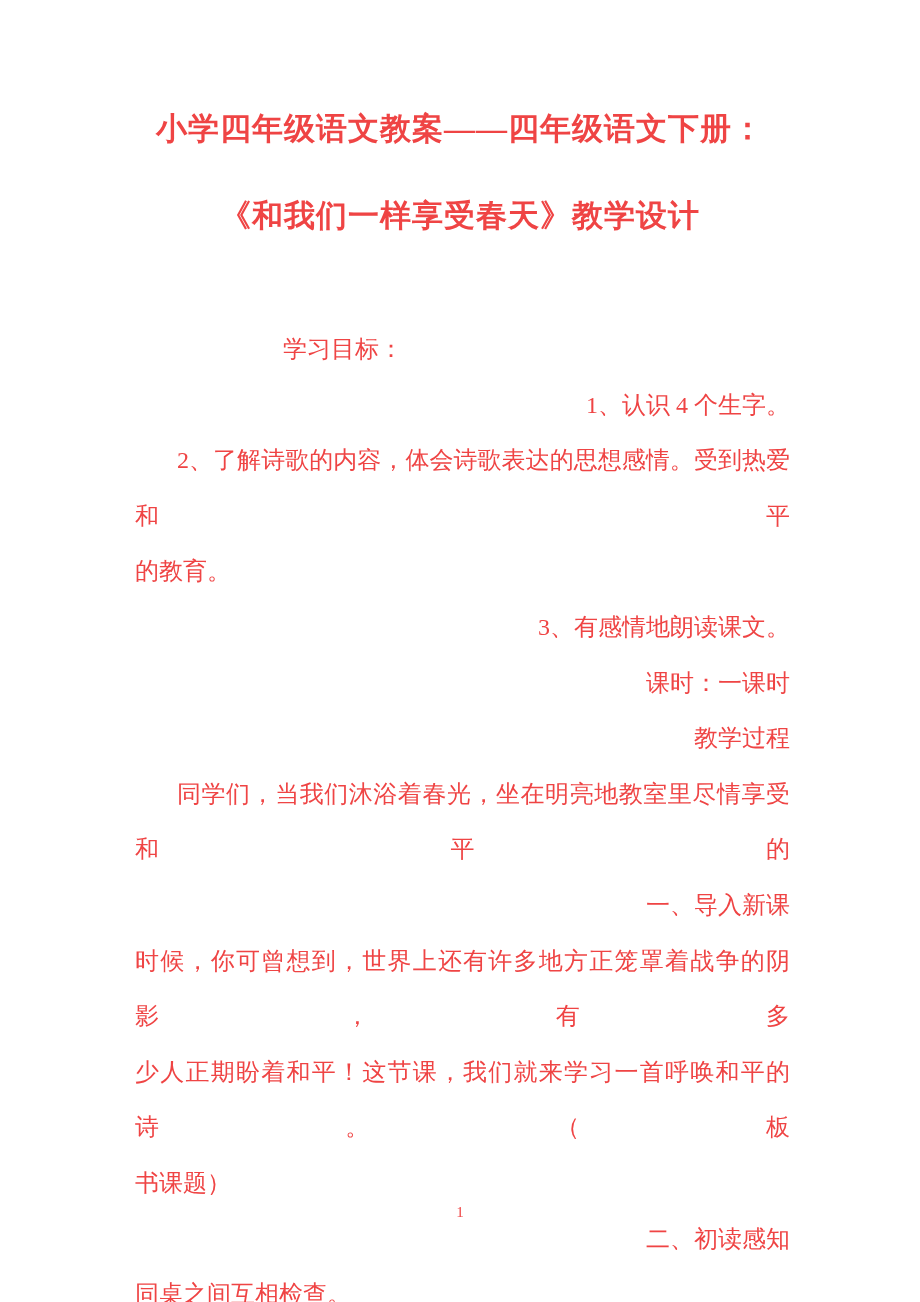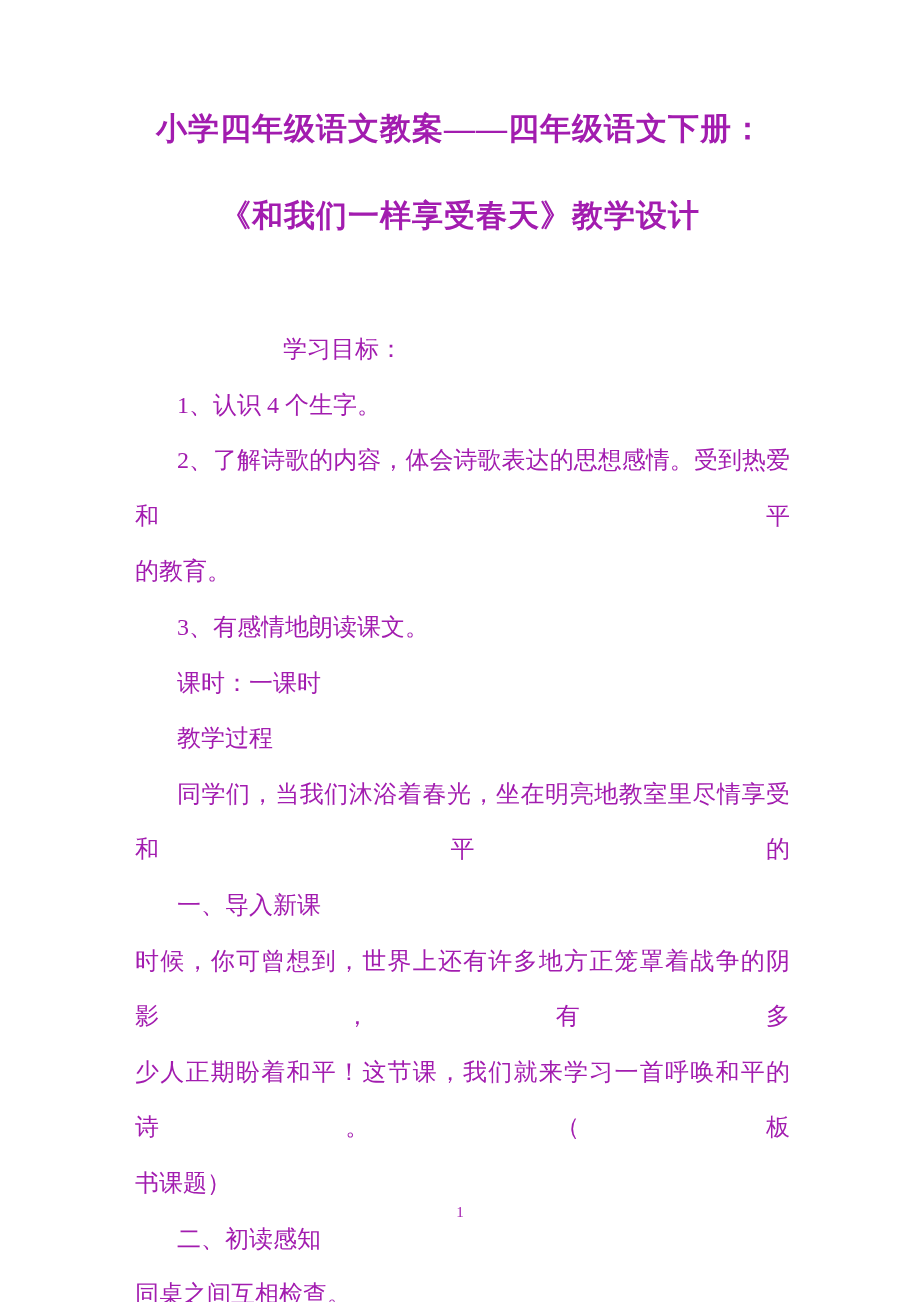--- a/index.html
+++ b/index.html
@@ -7,21 +7,21 @@
     padding: 0;
     background: #ffffff;
   }
   .page {
     position: relative;
     width: 920px;
     height: 1302px;
     background: #ffffff;
     overflow: hidden;
     font-family: "Liberation Serif", "DejaVu Serif", serif;
-    color: #a21caf;
+    color: #ef4444;
   }
   .doc-title {
     position: absolute;
     top: 85px;
     left: 0;
     width: 920px;
     text-align: center;
     font-size: 31px;
     font-weight: bold;
     line-height: 87px;
@@ -35,20 +35,21 @@
     width: 655px;
     font-size: 24px;
     line-height: 55.6px;
   }
   .line {
     min-height: 55.6px;
     white-space: nowrap;
   }
   .line.indent {
     text-indent: 42px;
+    text-align: right;
   }
   .line.indent-tab {
     text-indent: 148px;
   }
   .line.fill {
     white-space: normal;
     text-align: justify;
     
     text-align-last: justify;
   }

